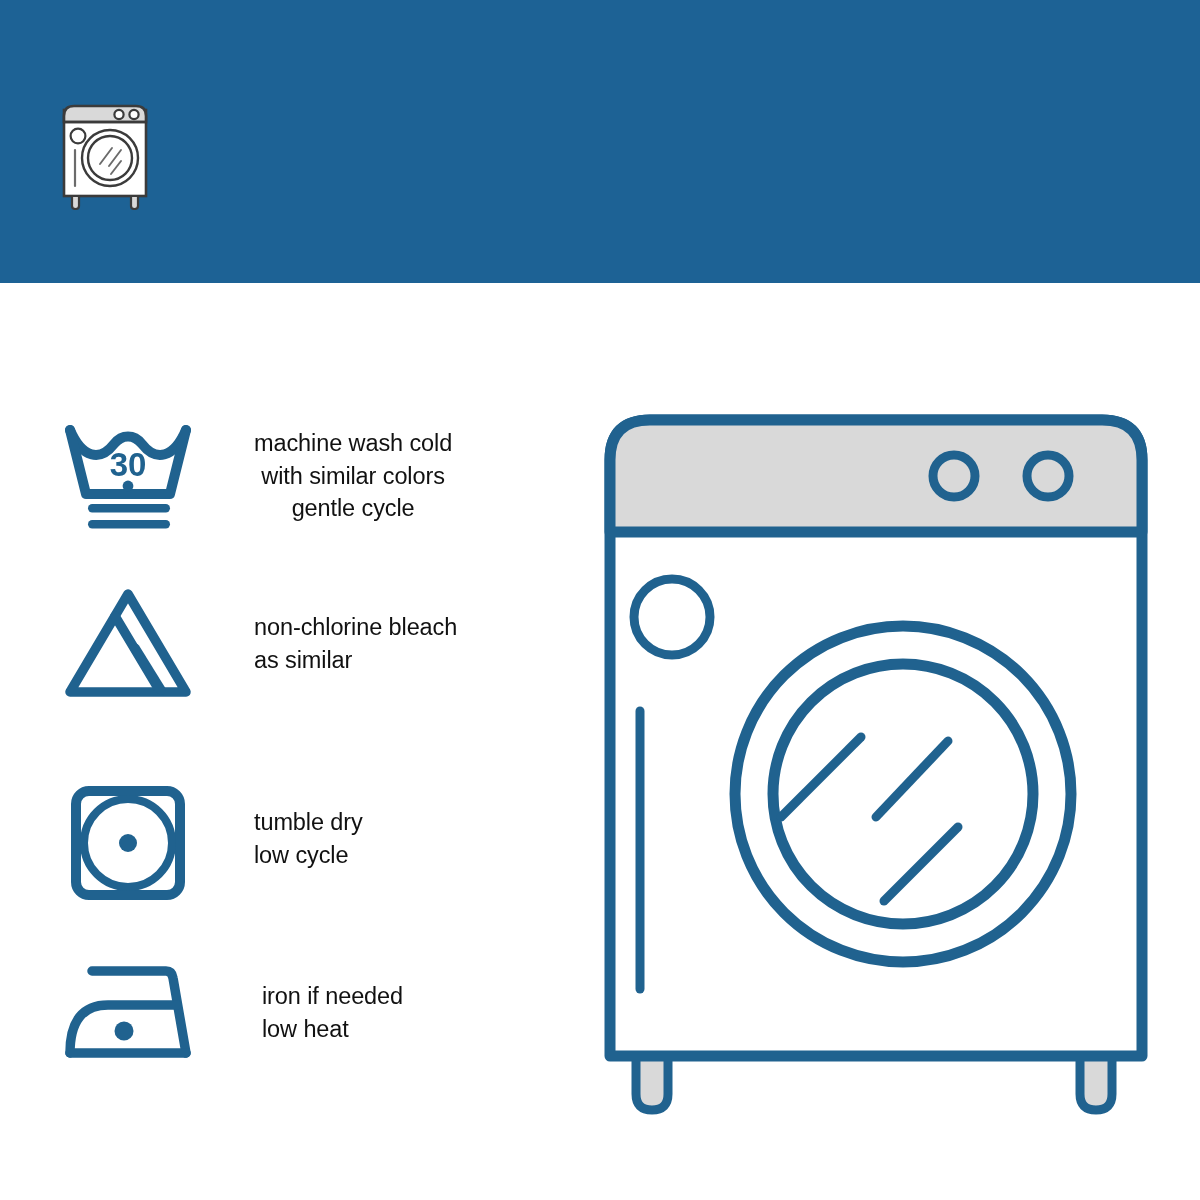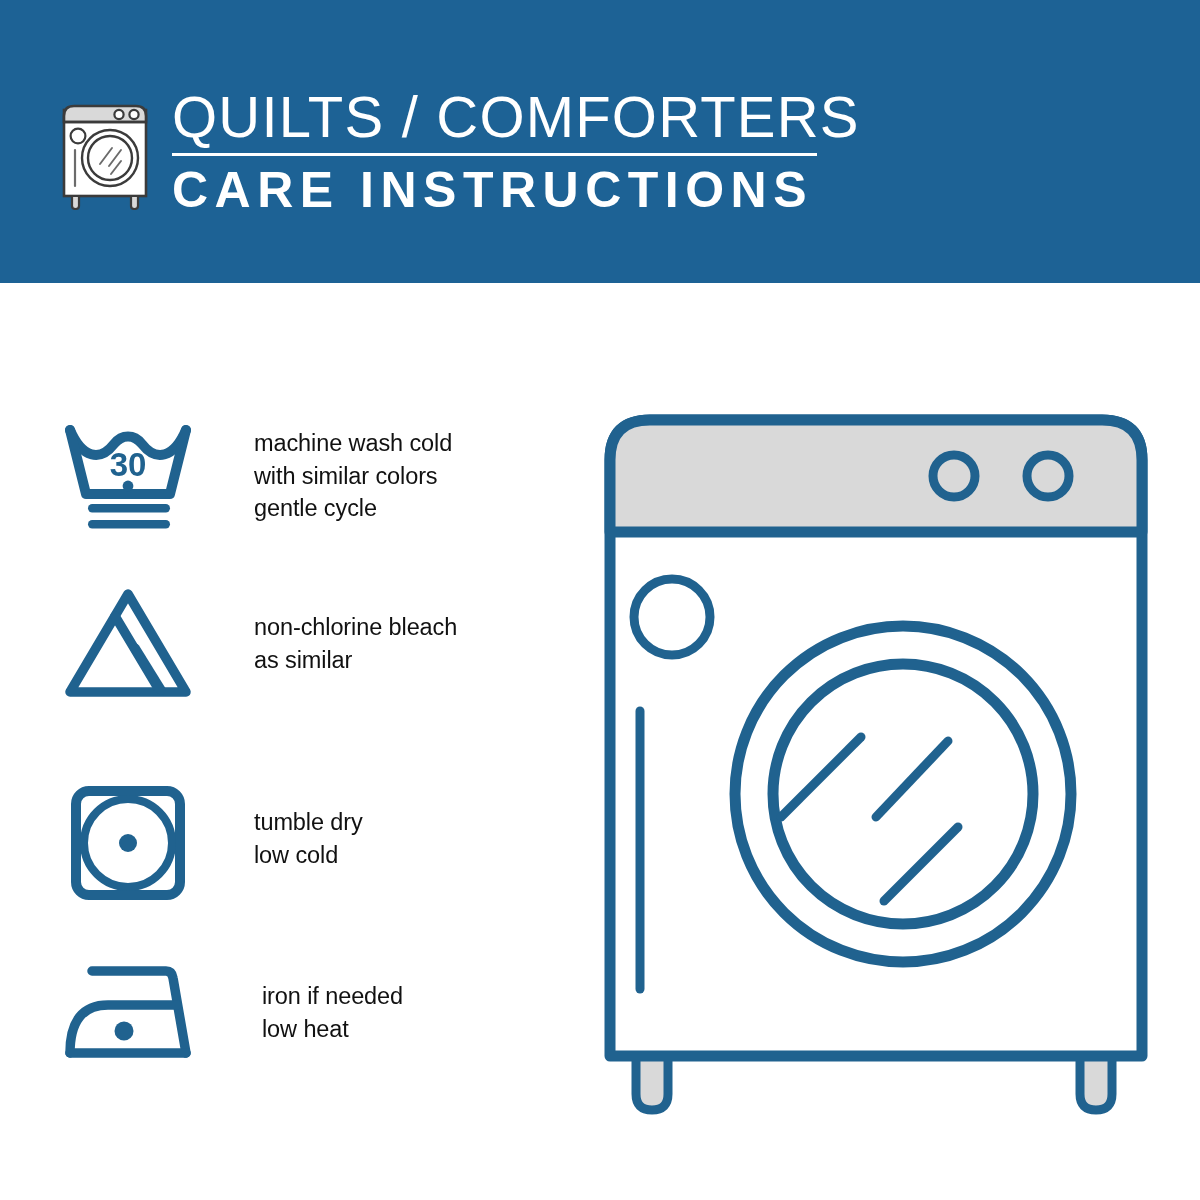--- a/index.html
+++ b/index.html
@@ -91,21 +91,21 @@
     font-weight: 400;
     white-space: pre-line;
     letter-spacing: -0.1px;
   }
 
   #care-row-wash   { top: 135px; }
   #care-row-bleach { top: 303px; }
   #care-row-dry    { top: 500px; }
   #care-row-iron   { top: 670px; }
 
-  #care-text-wash   { top: 9px; }
+  #care-text-wash   { top: 9px; text-align: center; }
   #care-text-bleach { top: 25px; }
   #care-text-dry    { top: 23px; }
   #care-text-iron   { top: 27px; margin-left: 8px; }
 
   
   #washer-illustration {
     position: absolute;
     left: 596px;
     top: 404px;
     width: 560px;
@@ -137,25 +137,20 @@
 
       <line x1="45" y1="82" x2="57" y2="66" stroke="#6b6b6b" stroke-width="1.9" stroke-linecap="round"></line>
       <line x1="54" y1="84" x2="66" y2="68" stroke="#6b6b6b" stroke-width="1.9" stroke-linecap="round"></line>
       <line x1="56" y1="92" x2="66" y2="79" stroke="#6b6b6b" stroke-width="1.9" stroke-linecap="round"></line>
 
       <path d="M17 114 L17 124 Q17 127 20.5 127 Q24 127 24 124 L24 114 Z" fill="#d9d9d9" stroke="#3b3b3b" stroke-width="2.2"></path>
       <path d="M76 114 L76 124 Q76 127 79.5 127 Q83 127 83 124 L83 114 Z" fill="#d9d9d9" stroke="#3b3b3b" stroke-width="2.2"></path>
     </svg>
   </div>
 
-  <div id="header-titles">
-    <div id="title-primary">QUILTS / COMFORTERS</div>
-    <div id="title-rule"></div>
-    <div id="title-secondary">CARE INSTRUCTIONS</div>
-  </div>
 
 </div>
 
 <div id="care-list">
 
   <div class="care-row" id="care-row-wash">
     <div class="care-symbol">
       <svg viewBox="0 0 132 118" width="132" height="118" aria-hidden="true">
 
         <path d="M8 12
@@ -193,21 +188,21 @@
 
   <div class="care-row" id="care-row-dry">
     <div class="care-symbol">
       <svg viewBox="0 0 132 118" width="132" height="118" aria-hidden="true">
         <rect x="14" y="8" width="104" height="104" rx="13" ry="13" fill="none" stroke="#20628f" stroke-width="10"></rect>
         <circle cx="66" cy="60" r="44" fill="none" stroke="#20628f" stroke-width="8"></circle>
         <circle cx="66" cy="60" r="9" fill="#20628f"></circle>
       </svg>
     </div>
     <div class="care-text" id="care-text-dry">tumble dry
-low cold</div>
+low cycle</div>
   </div>
 
   <div class="care-row" id="care-row-iron">
     <div class="care-symbol">
       <svg viewBox="0 0 132 118" width="132" height="118" aria-hidden="true">
 
         <path d="M30 18 L104 18 Q110 18 111 25 L124 100" fill="none" stroke="#20628f" stroke-width="9.5" stroke-linecap="round" stroke-linejoin="round"></path>
 
         <path d="M8 100 Q8 52 46 52 L115 52" fill="none" stroke="#20628f" stroke-width="9.5" stroke-linecap="round" stroke-linejoin="round"></path>
 

